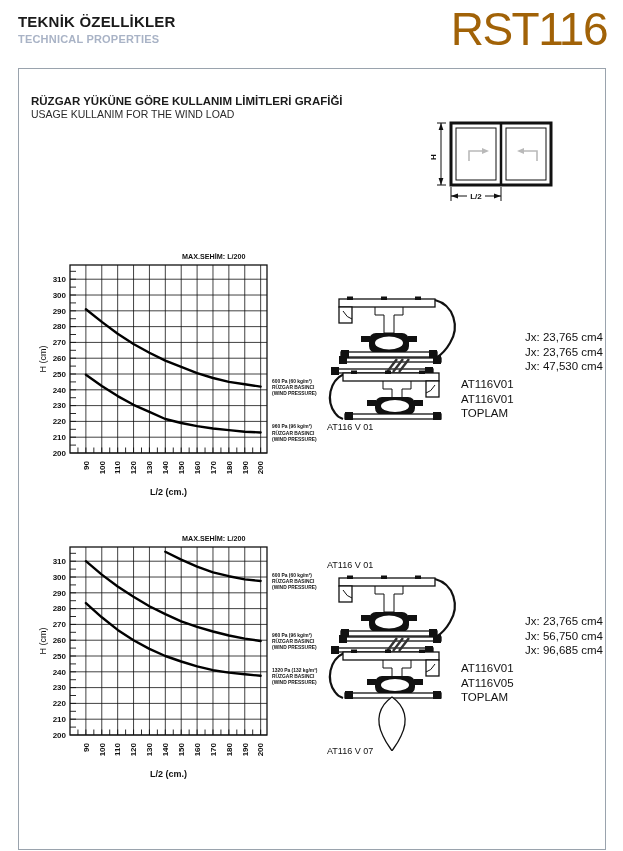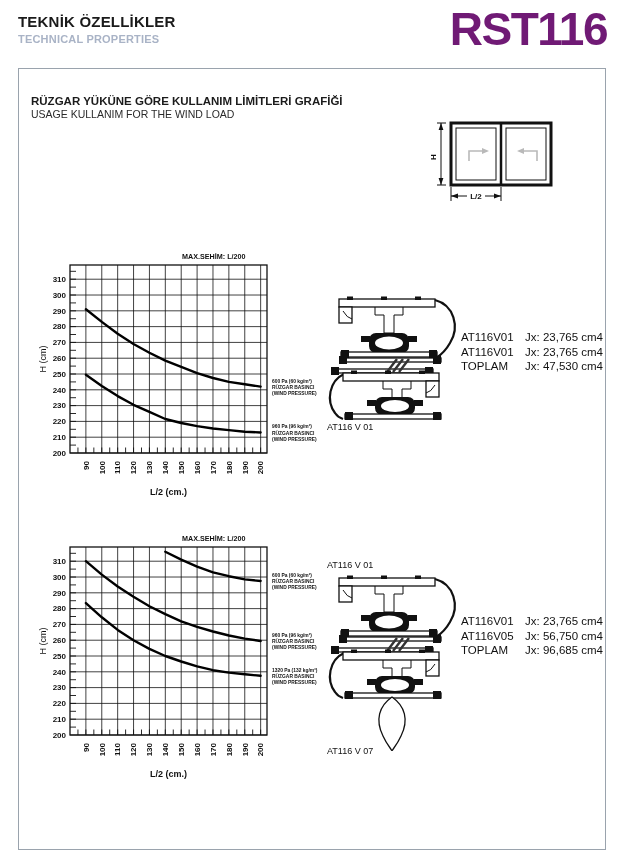--- a/index.html
+++ b/index.html
@@ -1,39 +1,39 @@
 <!DOCTYPE html>
 <html><head>
 <meta charset="utf-8">
 <style>
   html,body{margin:0;padding:0;background:#fff;}
   .page{position:relative;width:623px;height:851px;background:#fff;overflow:hidden;
         font-family:"Liberation Sans",sans-serif;color:#161616;border-radius:22px;}
   .title-tr{position:absolute;left:18px;top:13px;font-size:15px;font-weight:700;color:#1a1a1a;letter-spacing:.2px;}
   .title-en{position:absolute;left:18px;top:33px;font-size:11px;font-weight:700;color:#a9b3c6;letter-spacing:.2px;}
-  .product-code{position:absolute;right:16px;top:2px;font-size:46px;font-weight:700;color:#701a75;letter-spacing:-1.5px;}
+  .product-code{position:absolute;right:16px;top:2px;font-size:46px;font-weight:400;color:#a16207;letter-spacing:-1.5px;}
   .content-box{position:absolute;left:18px;top:68px;width:586px;height:780px;border:1px solid #9aa3ad;}
   .section-title{position:absolute;left:12px;top:14px;line-height:13px;}
   .sec-tr{font-size:11.5px;font-weight:600;color:#1b1b1b;margin-top:12px;}
   .sec-en{font-size:10.5px;font-weight:400;color:#2a2a2a;}
   svg{position:absolute;overflow:visible;}
   .win{left:414px;top:48px;}
   .chart1{left:18px;top:180px;}
   .chart2{left:18px;top:462px;}
   .prof1{left:308px;top:226px;}
   .prof2{left:308px;top:505px;}
   .caption{position:absolute;left:308px;width:140px;text-align:left;font-size:9px;color:#111;}
   .cap1{top:353px;}
   .cap2top{top:491px;}
   .cap2bot{top:677px;}
   .jx-block{position:absolute;left:442px;font-size:11.5px;color:#111;}
   .jx1{top:261px;}
   .jx2{top:545px;}
   .jx-row{display:flex;height:14.5px;line-height:14.5px;}
-  .jx-name{width:64px;}
+  .jx-name{width:64px;margin-top:47px;}
   
   .o{fill:#fff;stroke:#111;stroke-width:1.3;}
   .f{fill:#111;stroke:none;}
   .s2{fill:none;stroke:#111;stroke-width:2.2;}
   .thin{fill:none;stroke:#111;stroke-width:1;}
   .gray{stroke:#b9b9b9;fill:none;stroke-width:1.6;}
   .grayf{fill:#b9b9b9;stroke:none;}
 </style>
 </head>
 <body>

